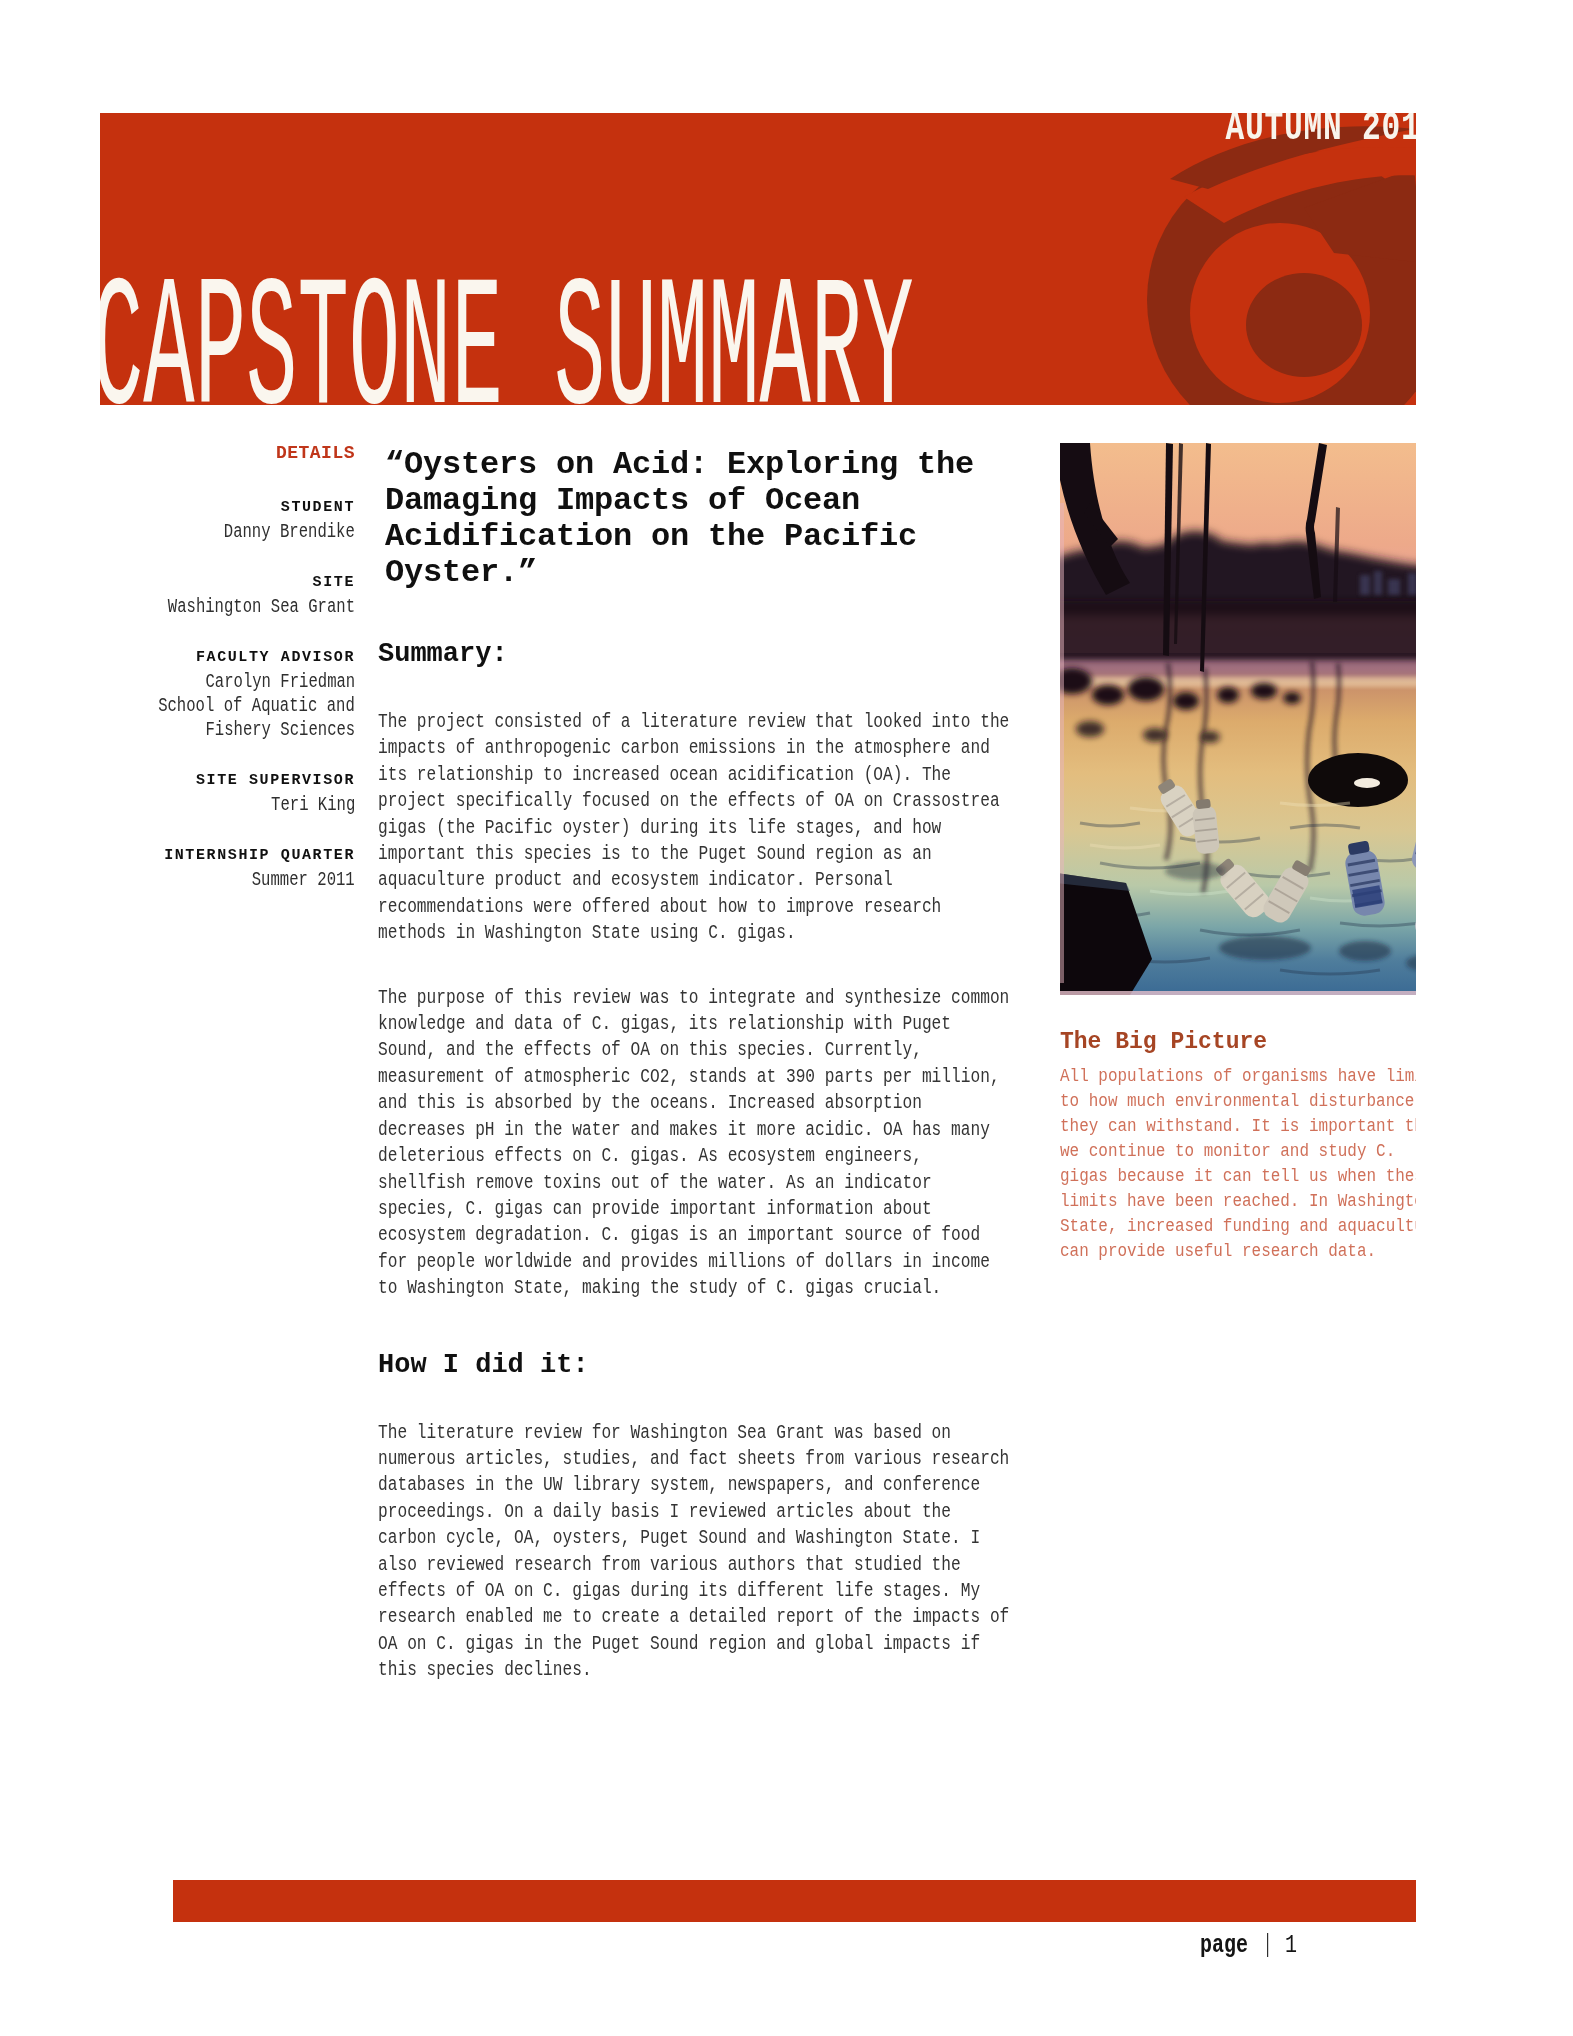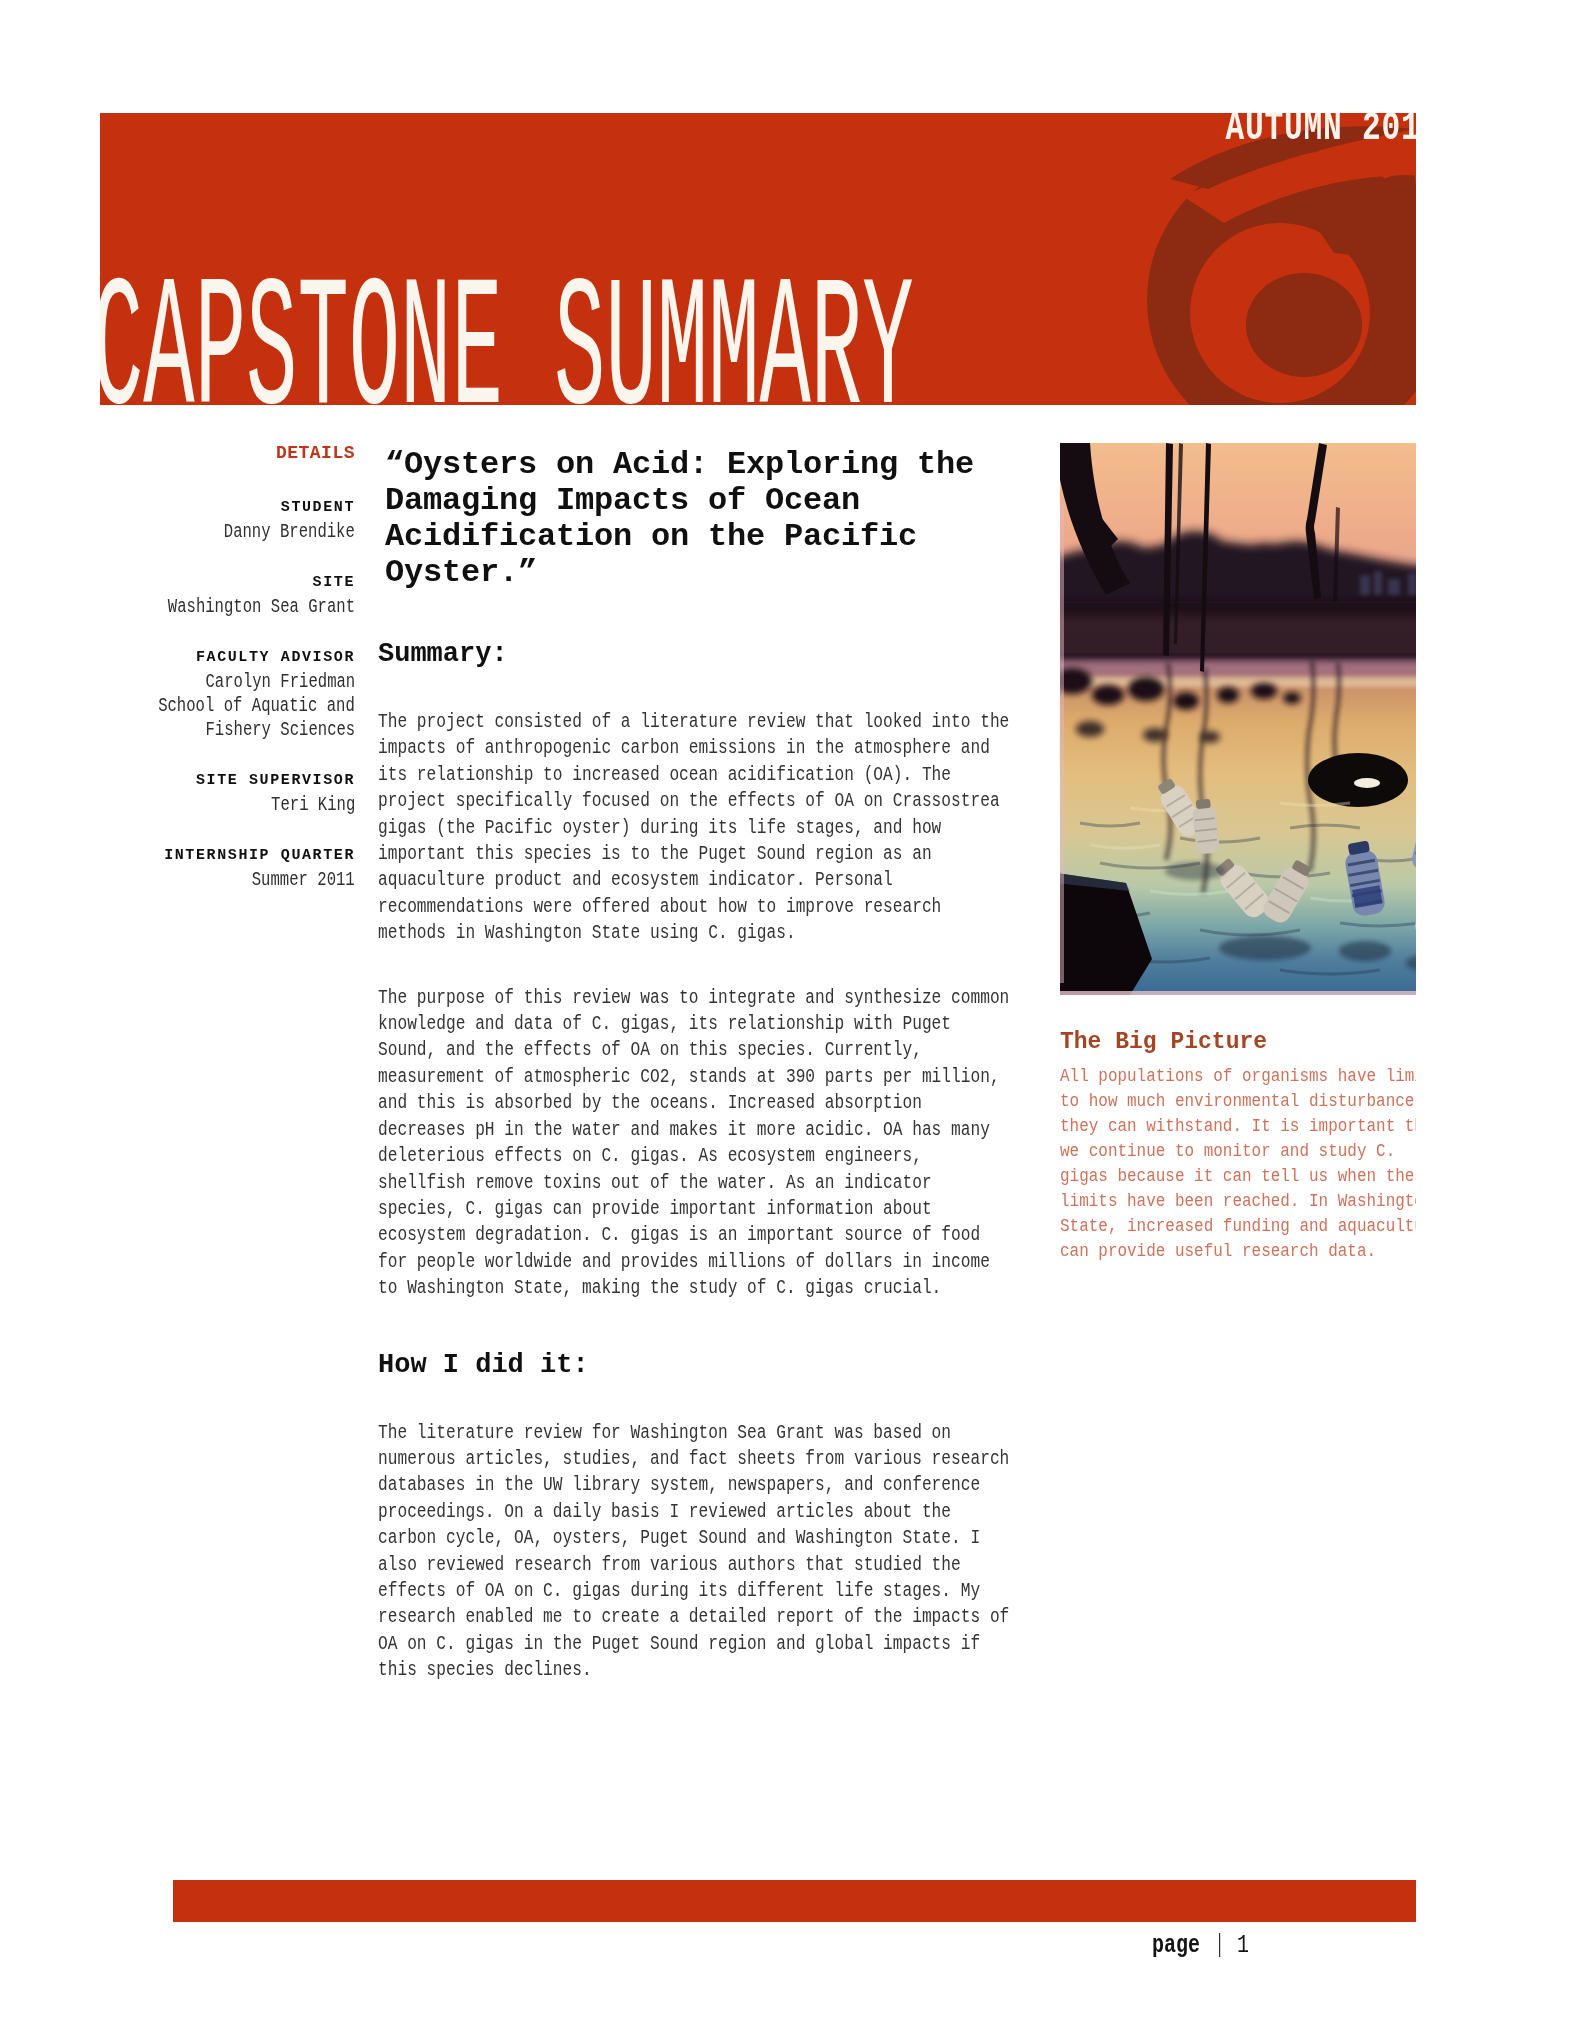--- a/index.html
+++ b/index.html
@@ -37,21 +37,21 @@
   
   .right-col{position:absolute;left:1060px;top:443px;width:390px;}
   .photo{margin:0;width:390px;height:552px;overflow:hidden;}
   .big-picture{margin-top:33px;}
   .bp-heading{margin:0;font-size:23px;line-height:28px;font-weight:bold;color:#a64524;}
   .bp-body{margin:8px 0 0;font-size:19px;line-height:25px;color:#d0715a;
          width:119%;transform:scaleX(.84);transform-origin:0 0;}
 
   
   .footer-bar{position:absolute;left:173px;top:1880px;width:1400px;height:42px;background:#c5310e;}
-  .page-indicator{position:absolute;left:1140px;top:1931px;width:160px;
+  .page-indicator{position:absolute;left:1140px;top:1931px;width:160px;text-align:right;
          font-size:25px;color:#141414;white-space:nowrap;}
   .pg-label{display:inline-block;font-weight:bold;transform:scaleX(.8);transform-origin:100% 50%;}
   .pg-sep{display:inline-block;font-weight:400;margin:0 10px 0 12px;color:#222;
          transform:scaleX(.55);}
   .pg-num{display:inline-block;transform:scaleX(.8);transform-origin:0 50%;}
 </style>
 </head>
 <body>
 
 <div id="page">

